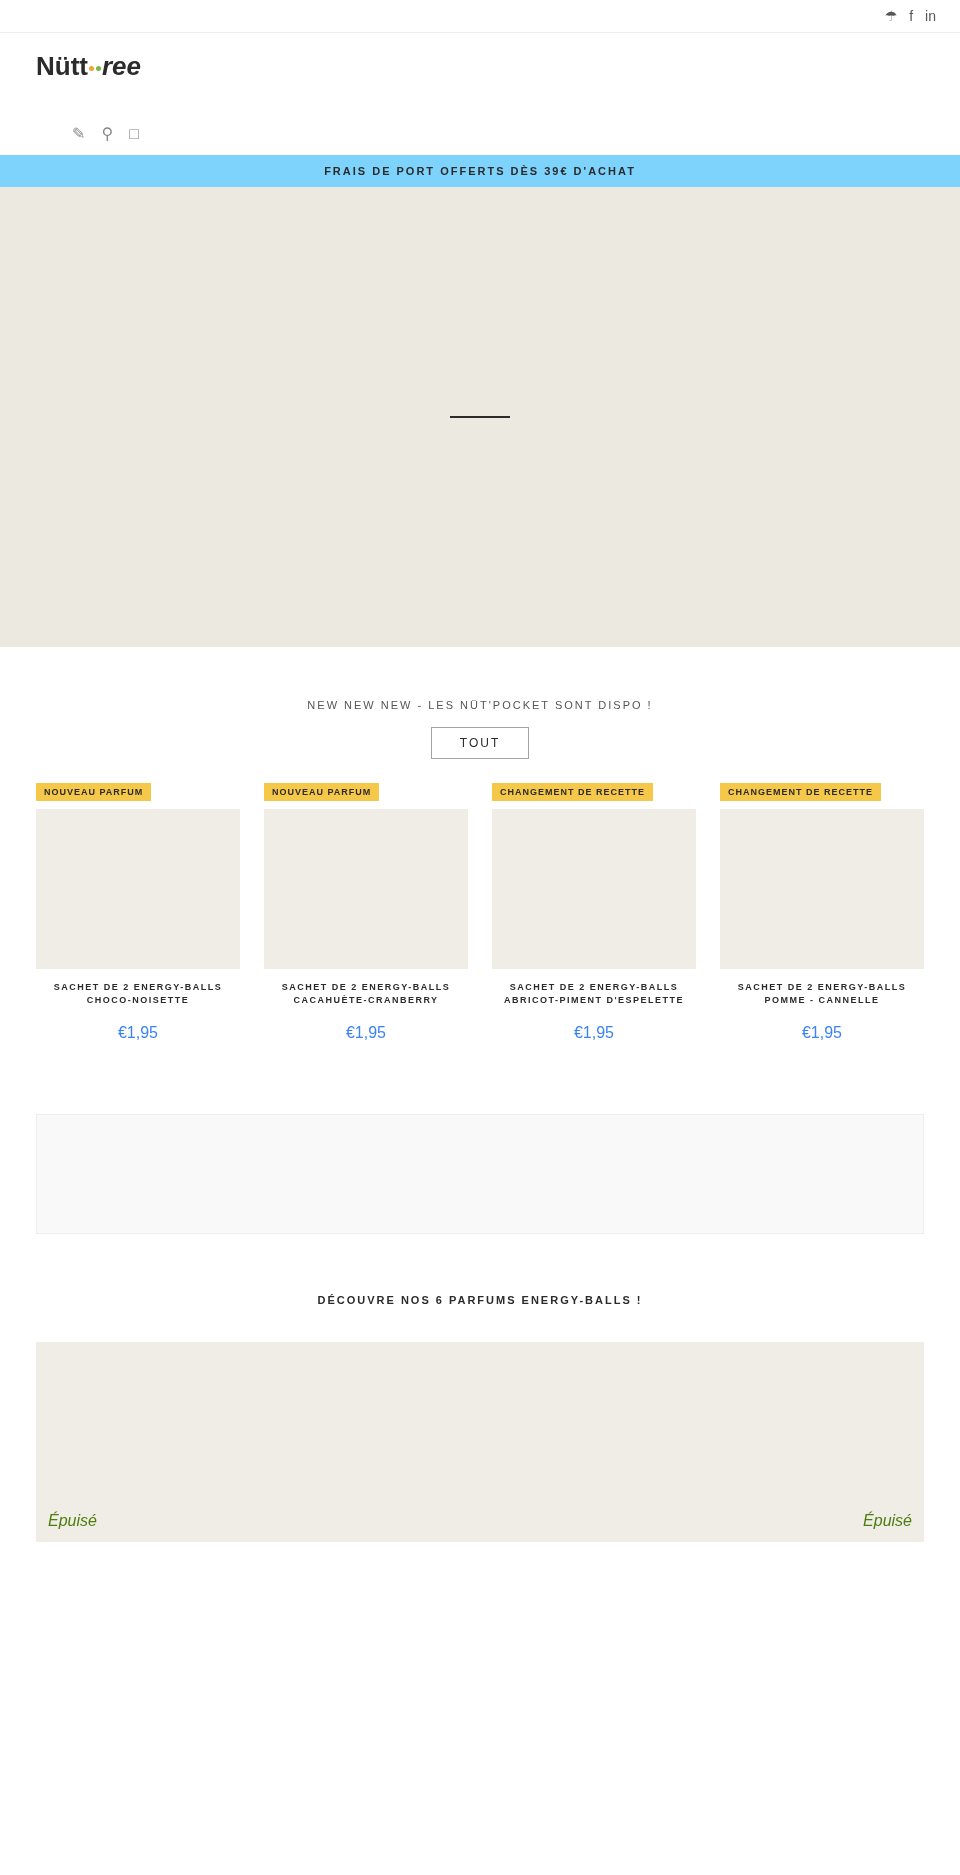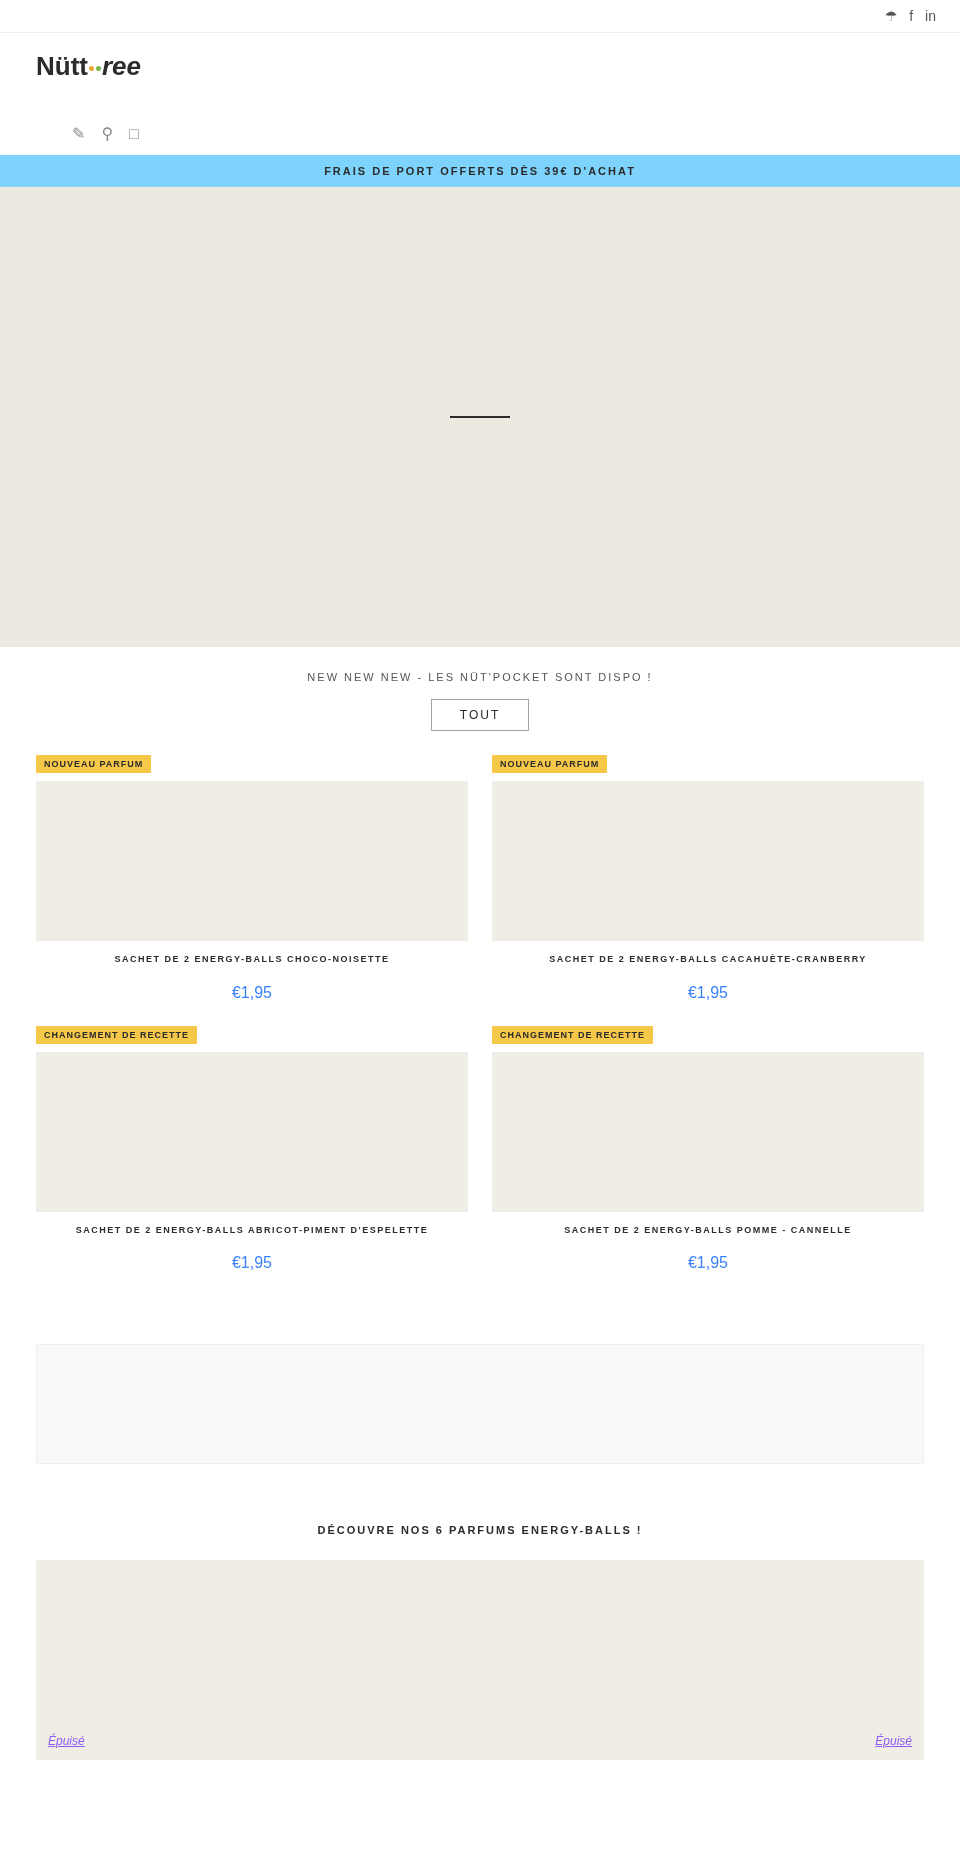--- a/index.html
+++ b/index.html
@@ -86,40 +86,40 @@
       background: #2b2b2b;
     }
 
     
     .section-title-small {
       text-align: center;
       font-size: 11px;
       letter-spacing: 2px;
       text-transform: uppercase;
       color: #555;
-      padding: 24px 0 16px 0;
+      padding: 52px 0 16px 0;
       font-weight: 500;
     }
     .filter-btn {
       display: block;
       margin: 0 auto 24px auto;
       border: 1px solid #a3a3a3;
       background: transparent;
       padding: 8px 28px;
       font-size: 12px;
       letter-spacing: 2px;
       text-transform: uppercase;
       cursor: pointer;
       color: #2b2b2b;
     }
 
     
     .products-grid {
       display: grid;
-      grid-template-columns: repeat(2, 1fr);
+      grid-template-columns: repeat(4, 1fr);
       gap: 0;
       padding: 0 24px;
     }
     .product-card {
       display: flex;
       flex-direction: column;
       padding: 0 12px 24px 12px;
       position: relative;
     }
     .product-badge {
@@ -187,39 +187,38 @@
     .decouvre-section {
       padding: 36px 36px 0 36px;
       text-align: center;
     }
     .decouvre-title {
       font-size: 11px;
       letter-spacing: 2px;
       text-transform: uppercase;
       color: #2b2b2b;
       font-weight: 700;
-      margin-bottom: 24px;
+      margin-bottom: 36px;
     }
     .decouvre-grid {
       display: grid;
       grid-template-columns: 1fr 1fr;
       gap: 0;
     }
     .decouvre-card {
       position: relative;
       height: 200px;
       background: #f0ede6;
     }
     .epuise-label {
       position: absolute;
       bottom: 12px;
-      font-size: 12px;
-      color: #8b5cf6;
+      font-size: 16px;
+      color: #4d7c0f;
       font-style: italic;
-      text-decoration: underline;
     }
     .epuise-left {
       left: 12px;
     }
     .epuise-right {
       right: 12px;
     }
 
     
     .logo-wrapper {

